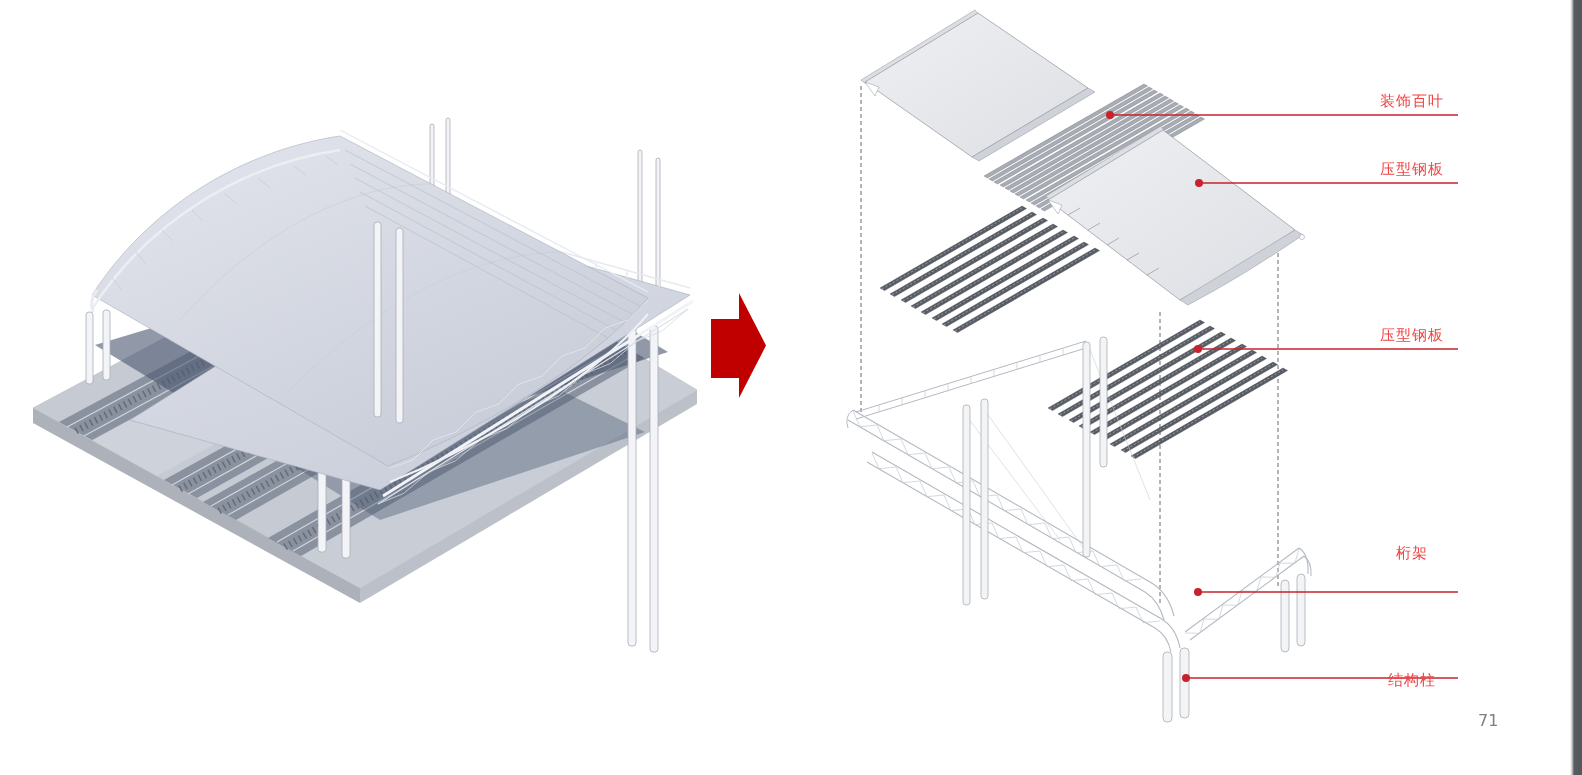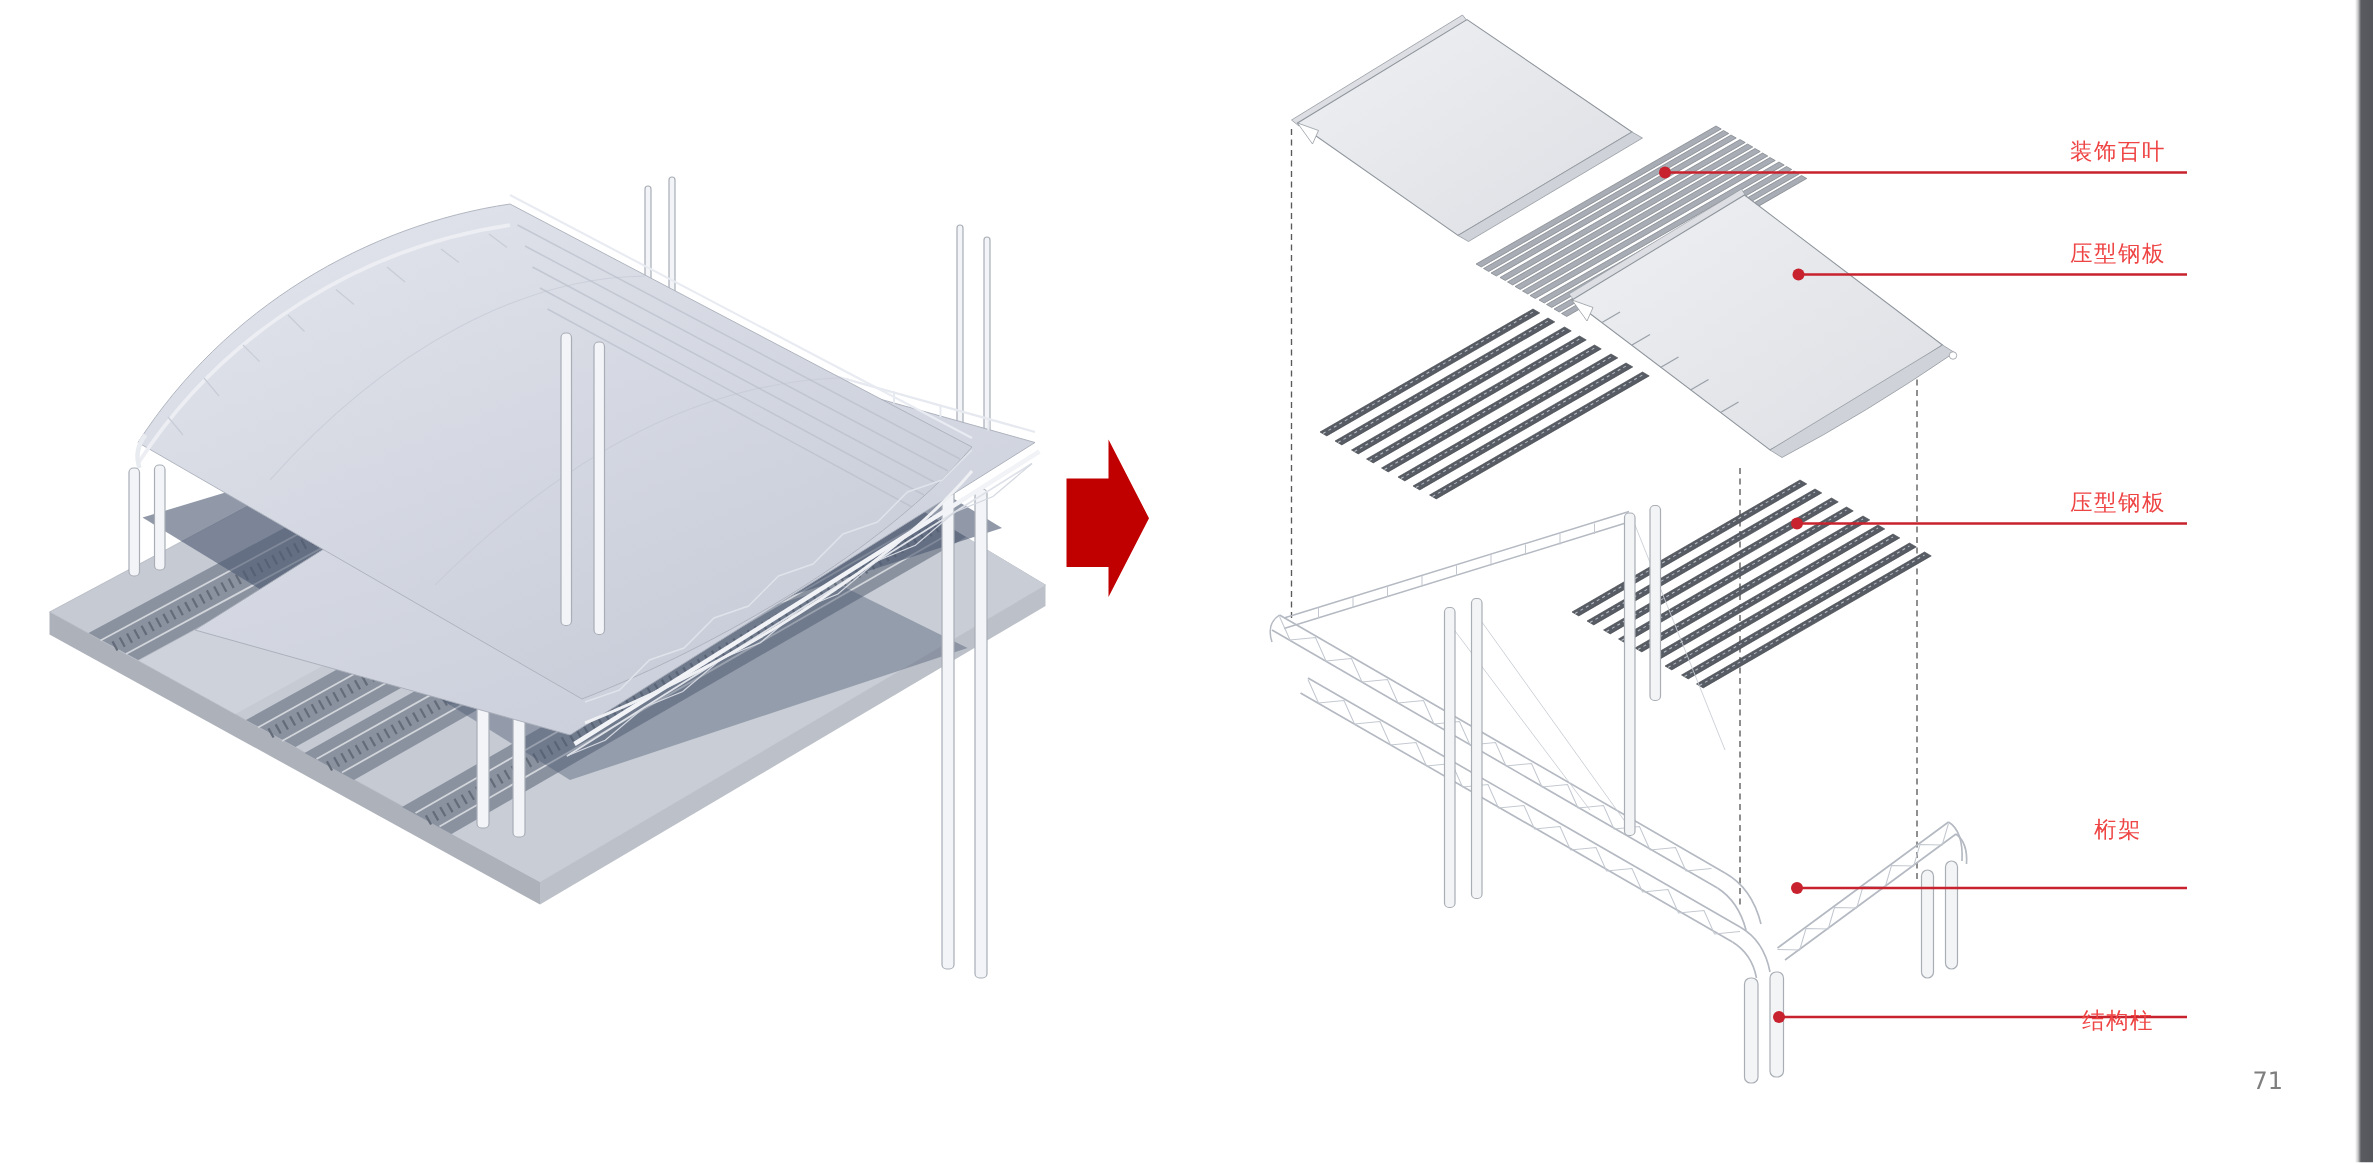--- a/index.html
+++ b/index.html
@@ -8,21 +8,21 @@
     background:#ffffff;
     font-family:"DejaVu Sans","Liberation Sans",sans-serif;
   }
   #scene{position:absolute;left:0;top:0;}
   .lbl{
     position:absolute;left:1347px;width:130px;text-align:center;
     font-size:15px;line-height:17px;color:#ef4444;letter-spacing:1px;
     font-family:"DejaVu Sans","Liberation Sans",sans-serif;
   }
   #page-number{
-    position:absolute;left:1478px;top:711px;width:44px;text-align:right;
+    position:absolute;left:1478px;top:711px;width:44px;text-align:left;
     font-size:16px;color:#7f7f7f;
   }
   #viewer-edge-strip{
     position:absolute;left:1570px;top:0;width:12px;height:775px;
     background:linear-gradient(to right,#ffffff 0px,#c9c9c9 2px,#595b60 4px,#54565b 100%);
   }
 </style>
 </head>
 <body>
 

